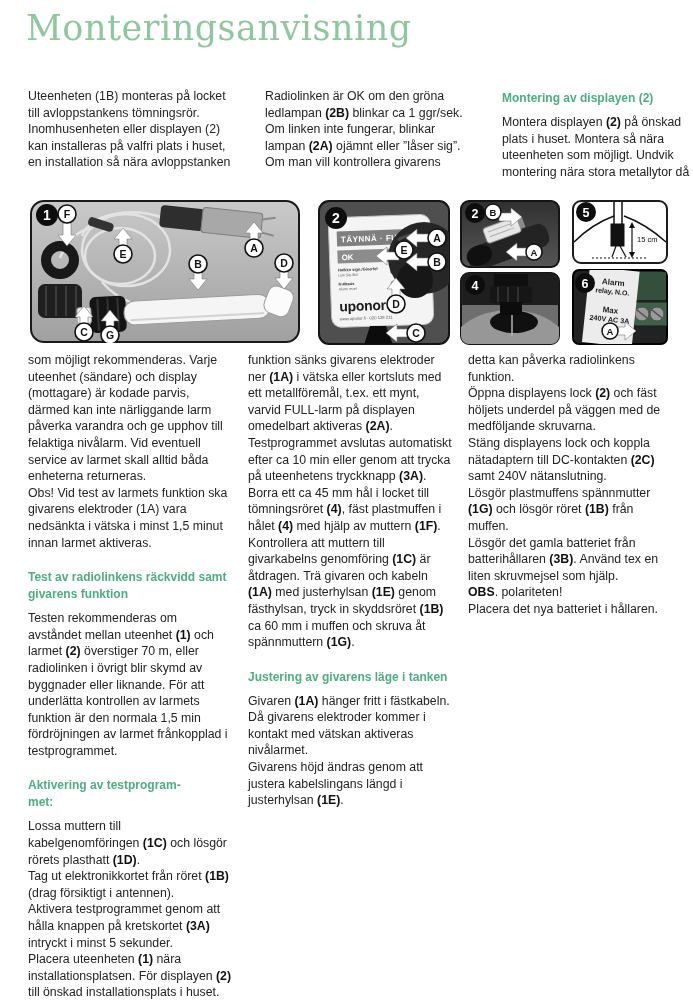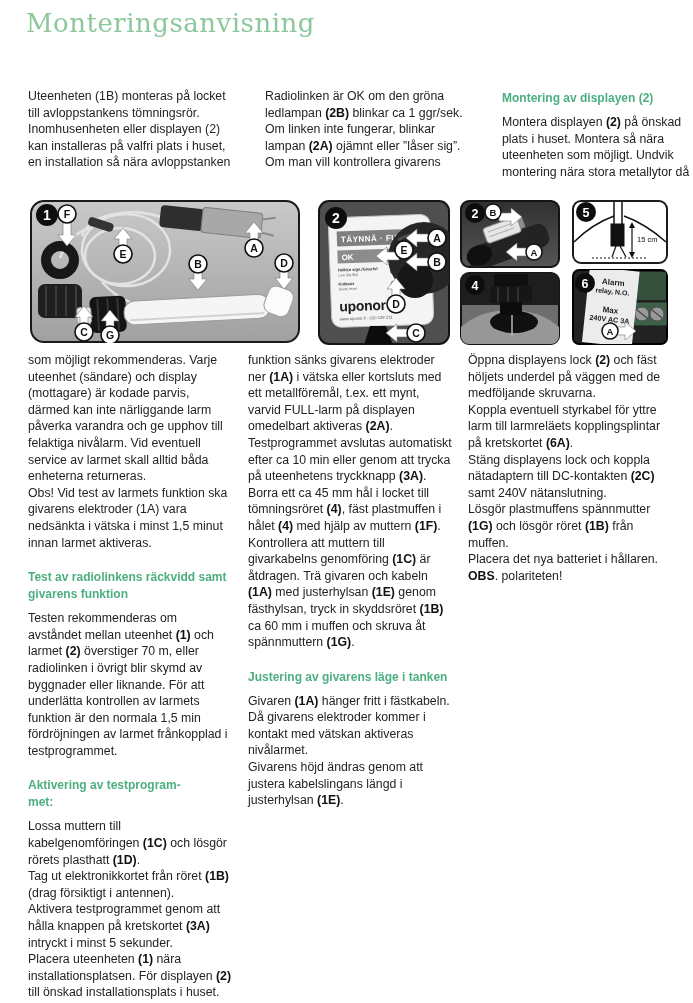--- a/index.html
+++ b/index.html
@@ -1,20 +1,20 @@
 <!DOCTYPE html>
 <html><head>
 <meta charset="utf-8">
 <style>
   html,body{margin:0;padding:0;background:#e9e9e9;}
   .page{position:relative;width:693px;height:1003px;background:#ffffff;overflow:hidden;
         font-family:"Liberation Sans",sans-serif;margin:0 auto;}
   .title{position:absolute;left:26px;top:8px;margin:0;
          font-family:"DejaVu Serif","Liberation Serif",serif;font-weight:400;
-         font-size:26px;color:#8cc89b;letter-spacing:.5px;}
+         font-size:35px;color:#8cc89b;letter-spacing:.5px;}
   .row{position:absolute;left:28px;display:flex;gap:15px;}
   .intro{top:88px;gap:32px;}
   .main{top:352px;}
   .col{width:205px;}
   .col.c3{width:200px;}
   .p{font-size:12.3px;line-height:16.6px;color:#232323;}
   .p b{color:#111;}
   .p.gap{margin-top:0;}
   .h{font-size:12px;line-height:17px;font-weight:bold;color:#4daf80;
      white-space:pre-line;margin:18px 0 7px 0;}
@@ -340,22 +340,23 @@
 
     <div class="col">
       <div class="p">funktion sänks givarens elektroder ner <b>(1A)</b> i vätska eller kortsluts med ett metallföremål, t.ex. ett mynt, varvid FULL-larm på displayen omedelbart aktiveras <b>(2A)</b>. Testprogrammet avslutas automatiskt efter ca 10 min eller genom att trycka på uteenhetens tryckknapp <b>(3A)</b>.</div>
       <div class="p">Borra ett ca 45 mm hål i locket till tömningsröret <b>(4)</b>, fäst plastmuffen i hålet <b>(4)</b> med hjälp av muttern <b>(1F)</b>. Kontrollera att muttern till givarkabelns genomföring <b>(1C)</b> är åtdragen. Trä givaren och kabeln <b>(1A)</b> med justerhylsan <b>(1E)</b> genom fästhylsan, tryck in skyddsröret <b>(1B)</b> ca 60 mm i muffen och skruva åt spännmuttern <b>(1G)</b>.</div>
       <div class="h">Justering av givarens läge i tanken</div>
       <div class="p">Givaren <b>(1A)</b> hänger fritt i fästkabeln. Då givarens elektroder kommer i kontakt med vätskan aktiveras nivålarmet.</div>
       <div class="p gap">Givarens höjd ändras genom att justera kabelslingans längd i justerhylsan <b>(1E)</b>.</div>
     </div>
 
     <div class="col c3">
+      <div class="p">detta kan påverka radiolinkens funktion.</div>
       <div class="p gap">Öppna displayens lock <b>(2)</b> och fäst höljets underdel på väggen med de medföljande skruvarna.</div>
-      <div class="p">Koppla eventuell styrkabel för yttre larm till larmreläets kopplingsplintar på kretskortet <b>(6A)</b>.</div>
       <div class="p">Stäng displayens lock och koppla nätadaptern till DC-kontakten <b>(2C)</b> samt 240V nätanslutning.</div>
       <div class="p gap">Lösgör plastmuffens spännmutter <b>(1G)</b> och lösgör röret <b>(1B)</b> från muffen.</div>
+      <div class="p">Lösgör det gamla batteriet från batterihållaren <b>(3B)</b>. Använd tex en liten skruvmejsel som hjälp.</div>
+      <div class="p"><b>OBS</b>. polariteten!</div>
       <div class="p">Placera det nya batteriet i hållaren.</div>
-      <div class="p"><b>OBS</b>. polariteten!</div>
     </div>
 
   </div>
 </div>
 
 </body></html>

